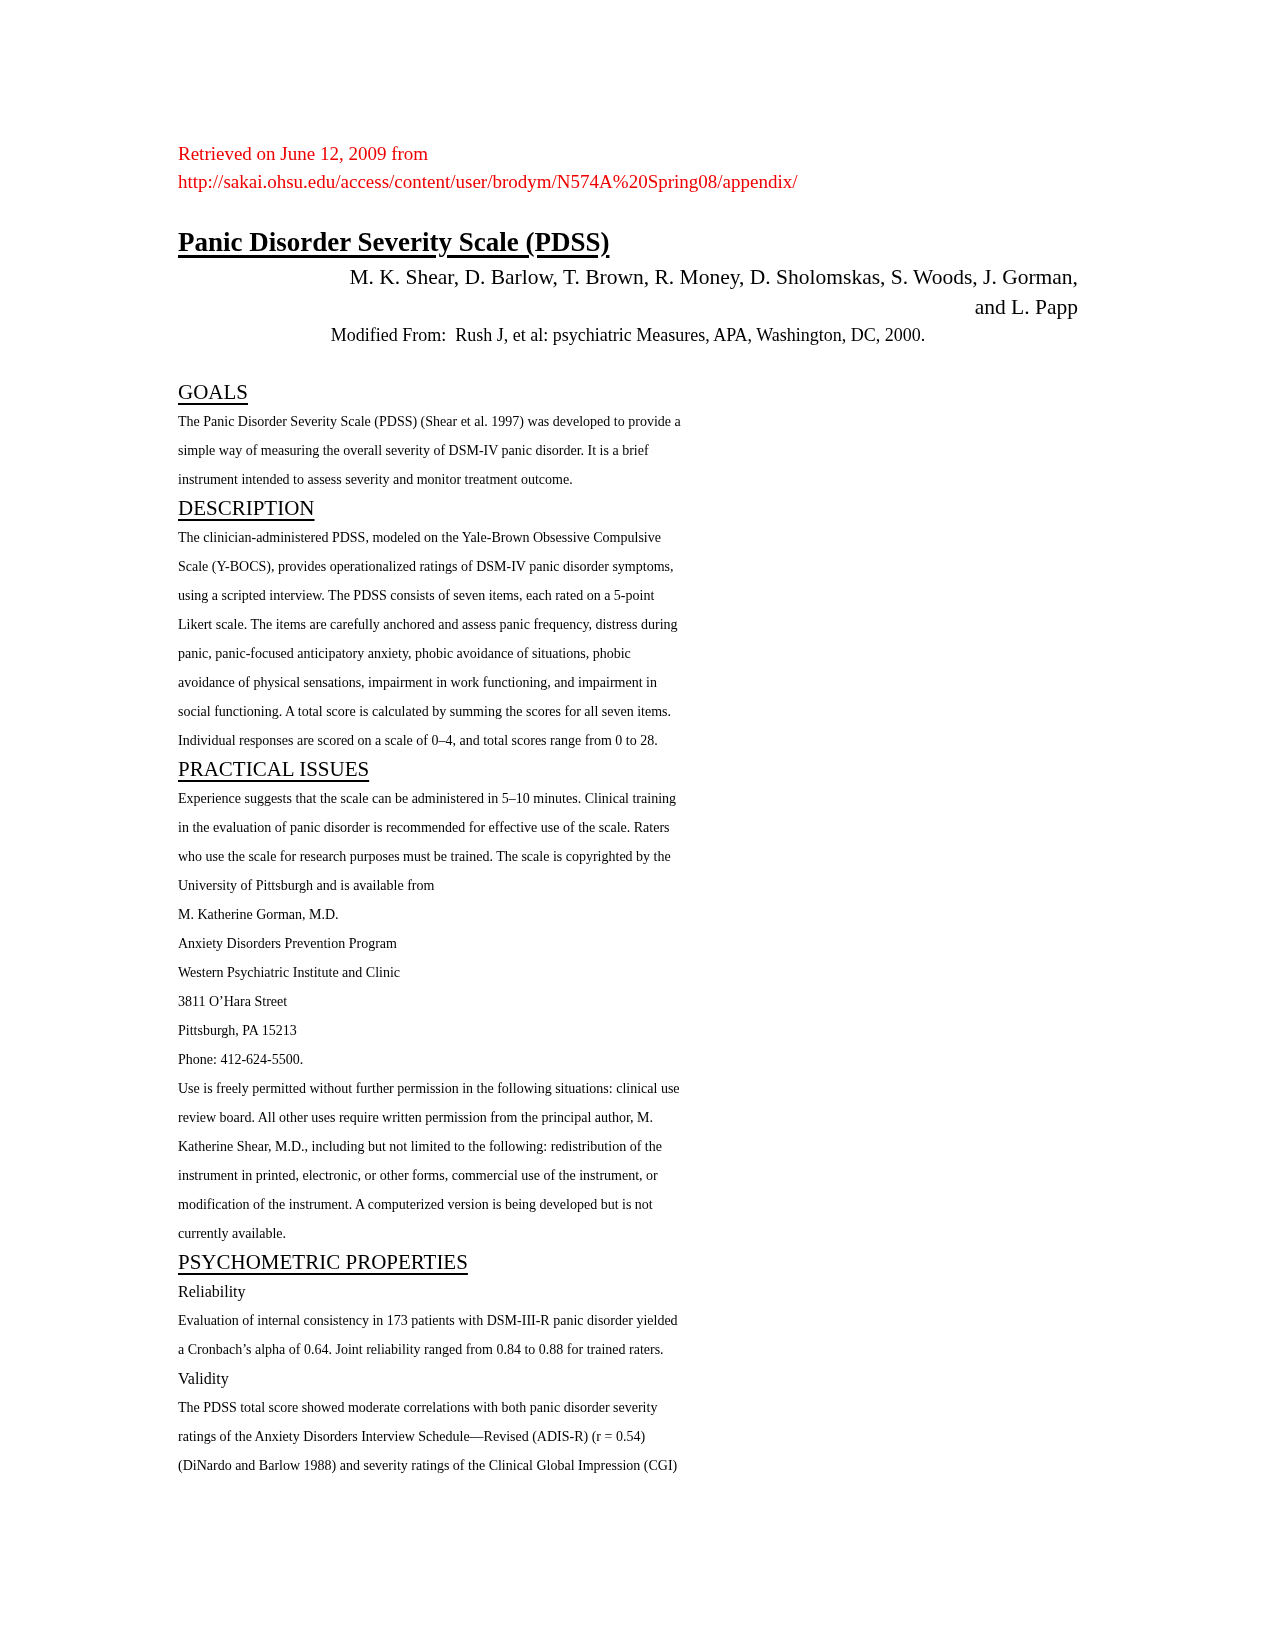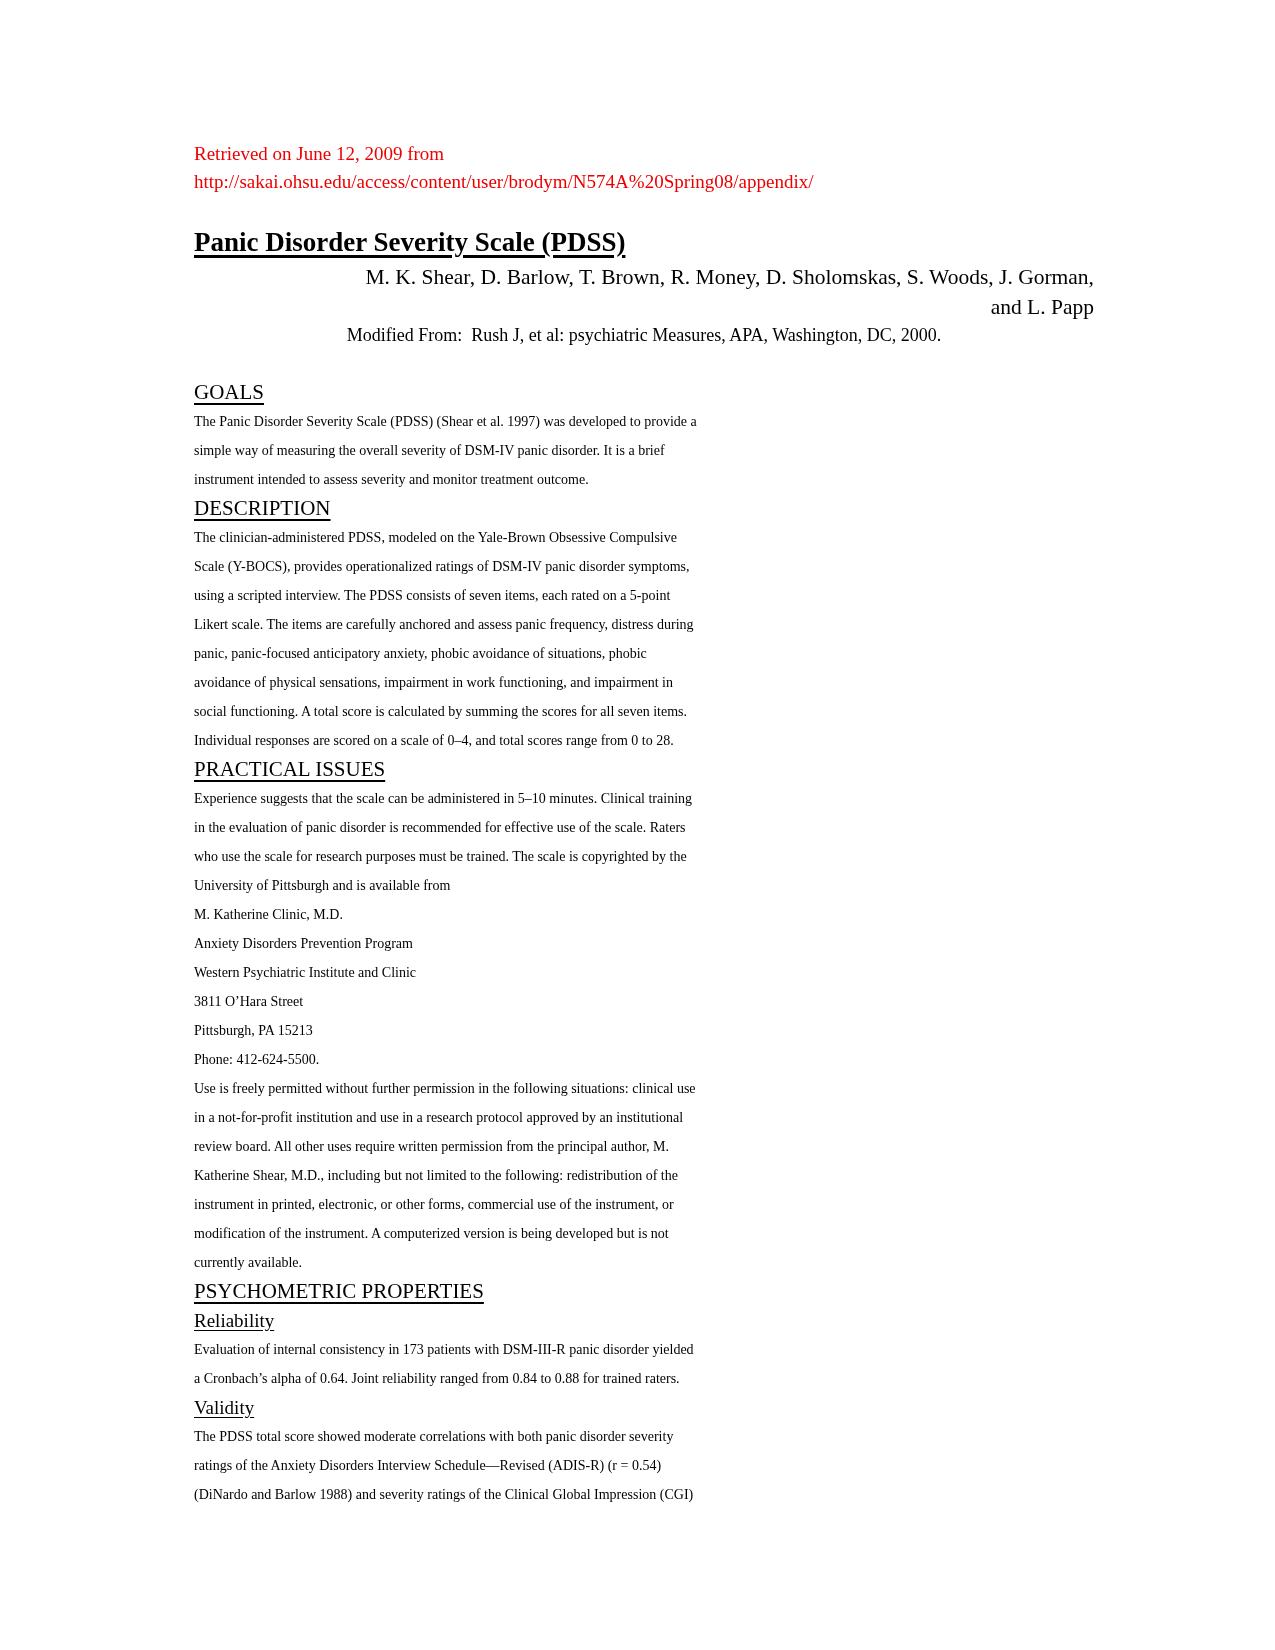--- a/index.html
+++ b/index.html
@@ -18,21 +18,20 @@
     width: 1275px;
     height: 1650px;
     background: #ffffff;
     overflow: hidden;
   }
   .content {
     position: absolute;
     left: 178px;
     top: 140px;
     width: 900px;
-    margin-left: 16px;
   }
   .content div {
     white-space: pre;
   }
   .red-line {
     color: var(--red, #ee0000);
     font-size: 19px;
     line-height: 28px;
   }
   .title {
@@ -57,23 +56,22 @@
   .spacer-b { height: 30px; }
   .heading {
     font-size: 21px;
     font-weight: 400;
     line-height: 29px;
     text-decoration: underline;
     text-decoration-thickness: 2px;
     text-underline-offset: 4px;
   }
   .subheading {
-    font-size: 19px;
+    font-size: 16px;
     line-height: 29px;
-    text-decoration: underline;
     text-underline-offset: 3px;
   }
   .body-line {
     font-size: 14px;
     line-height: 29px;
   }
 </style>
 </head>
 <body>
 
@@ -98,28 +96,27 @@
       <div class="body-line">Likert scale. The items are carefully anchored and assess panic frequency, distress during</div>
       <div class="body-line">panic, panic-focused anticipatory anxiety, phobic avoidance of situations, phobic</div>
       <div class="body-line">avoidance of physical sensations, impairment in work functioning, and impairment in</div>
       <div class="body-line">social functioning. A total score is calculated by summing the scores for all seven items.</div>
       <div class="body-line">Individual responses are scored on a scale of 0–4, and total scores range from 0 to 28.</div>
       <div class="heading">PRACTICAL ISSUES</div>
       <div class="body-line">Experience suggests that the scale can be administered in 5–10 minutes. Clinical training</div>
       <div class="body-line">in the evaluation of panic disorder is recommended for effective use of the scale. Raters</div>
       <div class="body-line">who use the scale for research purposes must be trained. The scale is copyrighted by the</div>
       <div class="body-line">University of Pittsburgh and is available from</div>
-      <div class="body-line">M. Katherine Clinic, M.D.</div>
+      <div class="body-line">M. Katherine Gorman, M.D.</div>
       <div class="body-line">Anxiety Disorders Prevention Program</div>
       <div class="body-line">Western Psychiatric Institute and Clinic</div>
       <div class="body-line">3811 O’Hara Street</div>
       <div class="body-line">Pittsburgh, PA 15213</div>
       <div class="body-line">Phone: 412-624-5500.</div>
       <div class="body-line">Use is freely permitted without further permission in the following situations: clinical use</div>
-      <div class="body-line">in a not-for-profit institution and use in a research protocol approved by an institutional</div>
       <div class="body-line">review board. All other uses require written permission from the principal author, M.</div>
       <div class="body-line">Katherine Shear, M.D., including but not limited to the following: redistribution of the</div>
       <div class="body-line">instrument in printed, electronic, or other forms, commercial use of the instrument, or</div>
       <div class="body-line">modification of the instrument. A computerized version is being developed but is not</div>
       <div class="body-line">currently available.</div>
       <div class="heading">PSYCHOMETRIC PROPERTIES</div>
       <div class="subheading">Reliability</div>
       <div class="body-line">Evaluation of internal consistency in 173 patients with DSM-III-R panic disorder yielded</div>
       <div class="body-line">a Cronbach’s alpha of 0.64. Joint reliability ranged from 0.84 to 0.88 for trained raters.</div>
       <div class="subheading">Validity</div>

